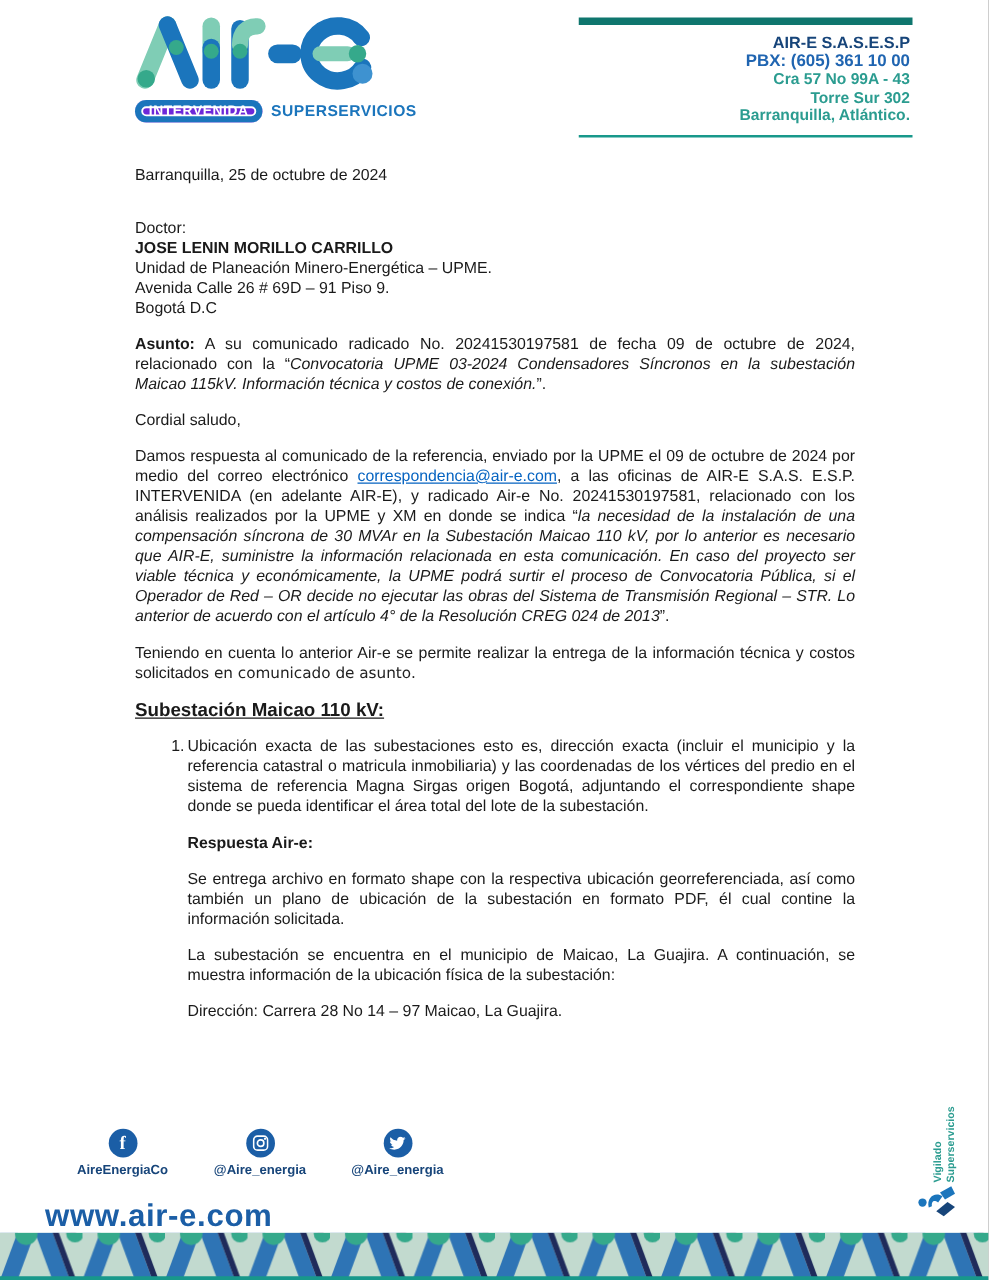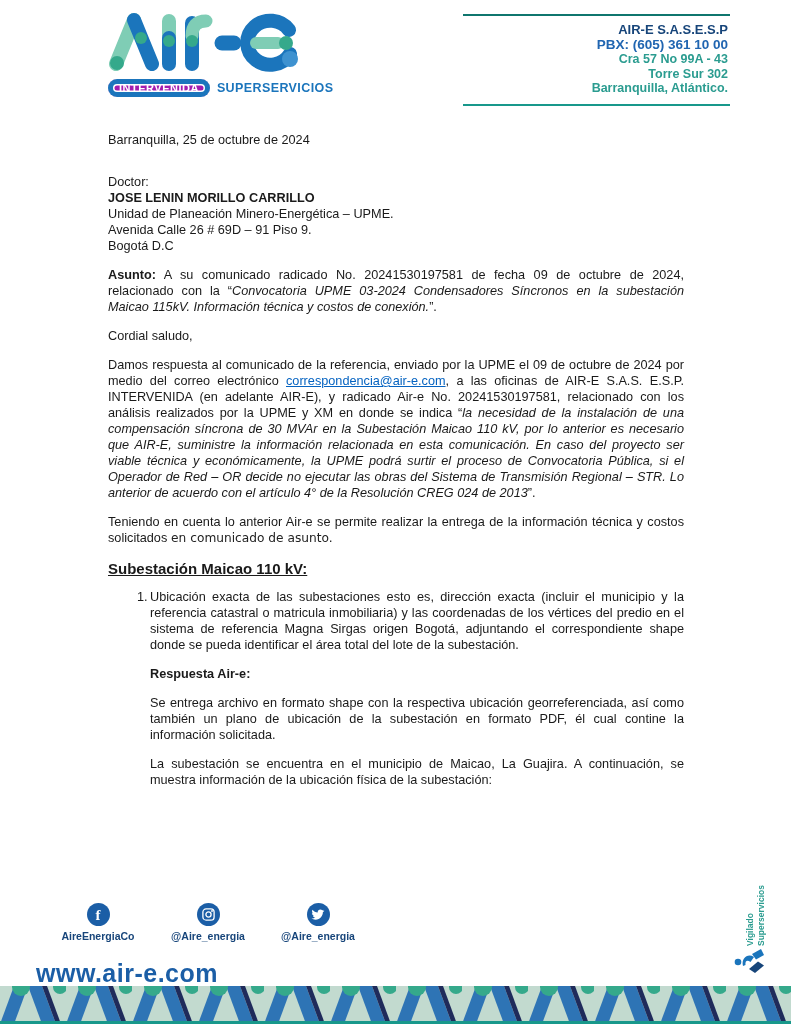--- a/index.html
+++ b/index.html
@@ -4,28 +4,28 @@
 <style>
   html,body{margin:0;padding:0;background:#888;}
   .page{
     position:relative;width:791px;height:1024px;margin:0 auto;background:#ffffff;
     font-family:"Liberation Sans",sans-serif;color:#1a1a1a;overflow:hidden;
   }
   
   .logo-wrap{position:absolute;left:106px;top:10px;width:215px;}
   .badge-row{display:flex;align-items:center;gap:7px;margin-top:3px;margin-left:2px;}
   .badge-pill{
-    background:#a21caf;color:#fff;font-weight:bold;font-size:11px;letter-spacing:.5px;
+    background:#6d28d9;color:#fff;font-weight:bold;font-size:11px;letter-spacing:.5px;
     padding:3px 11px;border-radius:13px;
     box-shadow:inset 0 0 0 5px #1B75BC, inset 0 0 0 6.5px #ffffff;
   }
   .badge-suffix{color:#1B75BC;font-weight:bold;font-size:12.5px;letter-spacing:.4px;}
   .contact{
     position:absolute;left:463px;top:14px;width:265px;text-align:right;
-    border-top:2px solid #0f766e;border-bottom:2px solid #18988B;
+    border-top:6px solid #0f766e;border-bottom:2px solid #18988B;
     padding:7px 2px 8px 0;line-height:14.5px;
   }
   .contact .company{color:#17457A;font-weight:bold;font-size:13px;}
   .contact .pbx{color:#2065B1;font-weight:bold;font-size:13.5px;}
   .contact .addr{color:#2B9C90;font-weight:bold;font-size:12.5px;}
   
   .content{
     position:absolute;left:108px;top:126px;width:576px;
     font-size:12.7px;line-height:16px;
   }
@@ -132,20 +132,21 @@
 
     <div class="list-item">
       <span class="li-num">1.</span>
       <span class="li-text">Ubicación exacta de las subestaciones esto es, dirección exacta (incluir el municipio y la referencia catastral o matricula inmobiliaria) y las coordenadas de los vértices del predio en el sistema de referencia Magna Sirgas origen Bogotá, adjuntando el correspondiente shape donde se pueda identificar el área total del lote de la subestación.</span>
     </div>
 
     <div class="response-label indent">Respuesta Air-e:</div>
 
     <p class="para indent">Se entrega archivo en formato shape con la respectiva ubicación georreferenciada, así como también un plano de ubicación de la subestación en formato PDF, él cual contine la información solicitada.</p>
     <p class="para indent">La subestación se encuentra en el municipio de Maicao, La Guajira. A continuación, se muestra información de la ubicación física de la subestación:</p>
+    <p class="para indent">Dirección: Carrera 28 No 14 – 97 Maicao, La Guajira.</p>
   </div>
 
   <div class="social-row">
     <div class="social-item">
       <span class="circle-icon">
           <span class="fb-glyph">f</span>
         </span>
       <span class="social-label">AireEnergiaCo</span>
     </div>
     <div class="social-item">

